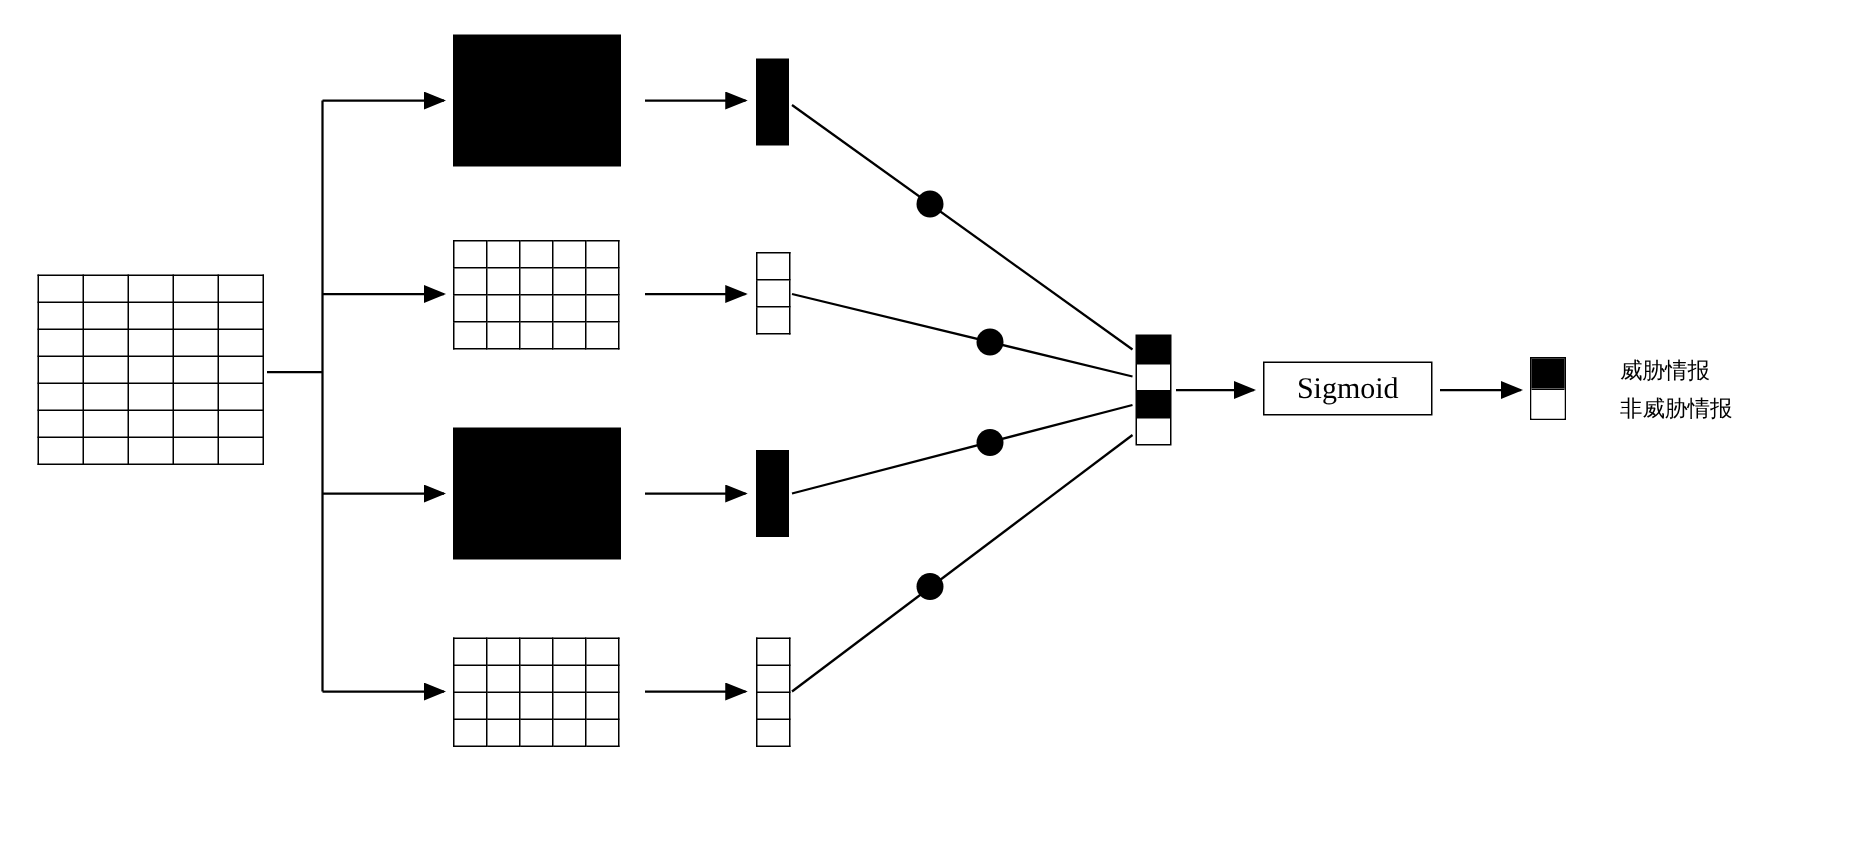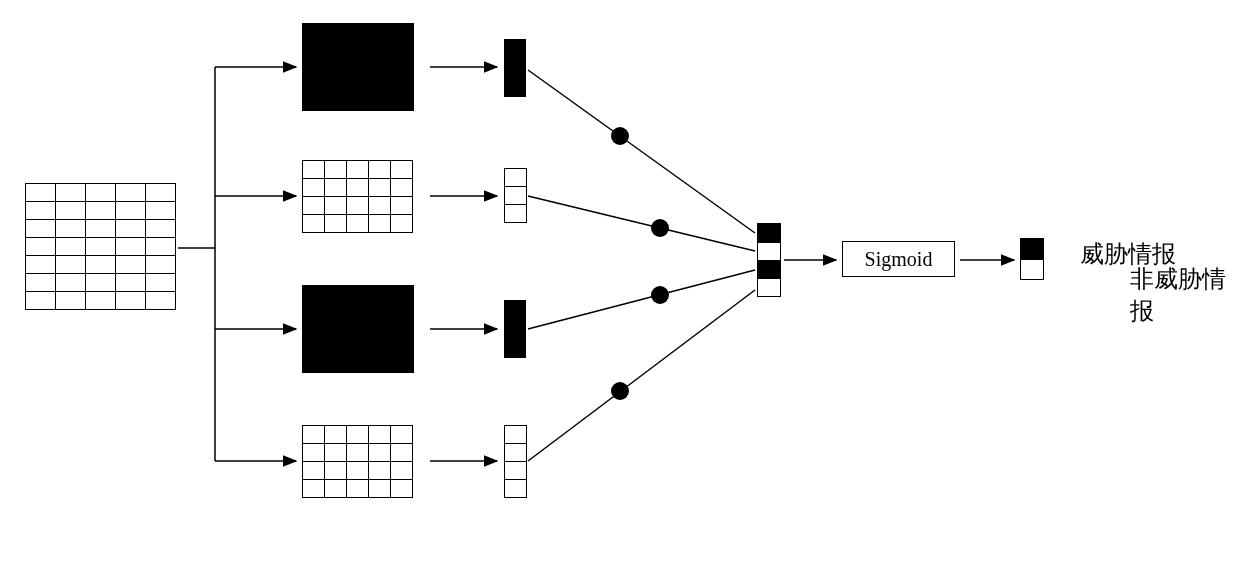--- a/index.html
+++ b/index.html
@@ -25,21 +25,21 @@
     }
     .sigmoid-box {
       border: 1.5px solid #000;
       display: flex;
       align-items: center;
       justify-content: center;
       font-size: 20px;
       font-family: "Times New Roman", serif;
     }
     .output-label {
-      font-size: 24px;
+      font-size: 15px;
       font-family: Liberation Serif, serif;
     }
     svg.lines {
       position: absolute;
       top: 0;
       left: 0;
       width: 1239px;
       height: 565px;
       pointer-events: none;
     }
@@ -230,21 +230,21 @@
 </div>
 
 <div class="element" style="left:1020px; top:238px;">
   <div style="border:1.5px solid #000;">
     <div style="width:22px;height:20px;background:#000;"></div>
     <div style="width:22px;height:20px;background:white;border-top:1.5px solid #000;"></div>
   </div>
 </div>
 
 <div class="element output-label" style="left:1080px; top:238px;">威胁情报</div>
-<div class="element output-label" style="left:1130px; top:263px;">非威胁情报</div>
+<div class="element output-label" style="left:1080px; top:263px;">非威胁情报</div>
 
 <svg class="lines">
   <defs>
     <marker id="arrowhead" markerWidth="10" markerHeight="8" refX="9" refY="4" orient="auto">
       <polygon points="0 0, 10 4, 0 8" fill="#000"></polygon>
     </marker>
   </defs>
 
   <line x1="215" y1="67" x2="215" y2="461" stroke="#000" stroke-width="1.5"></line>
 

